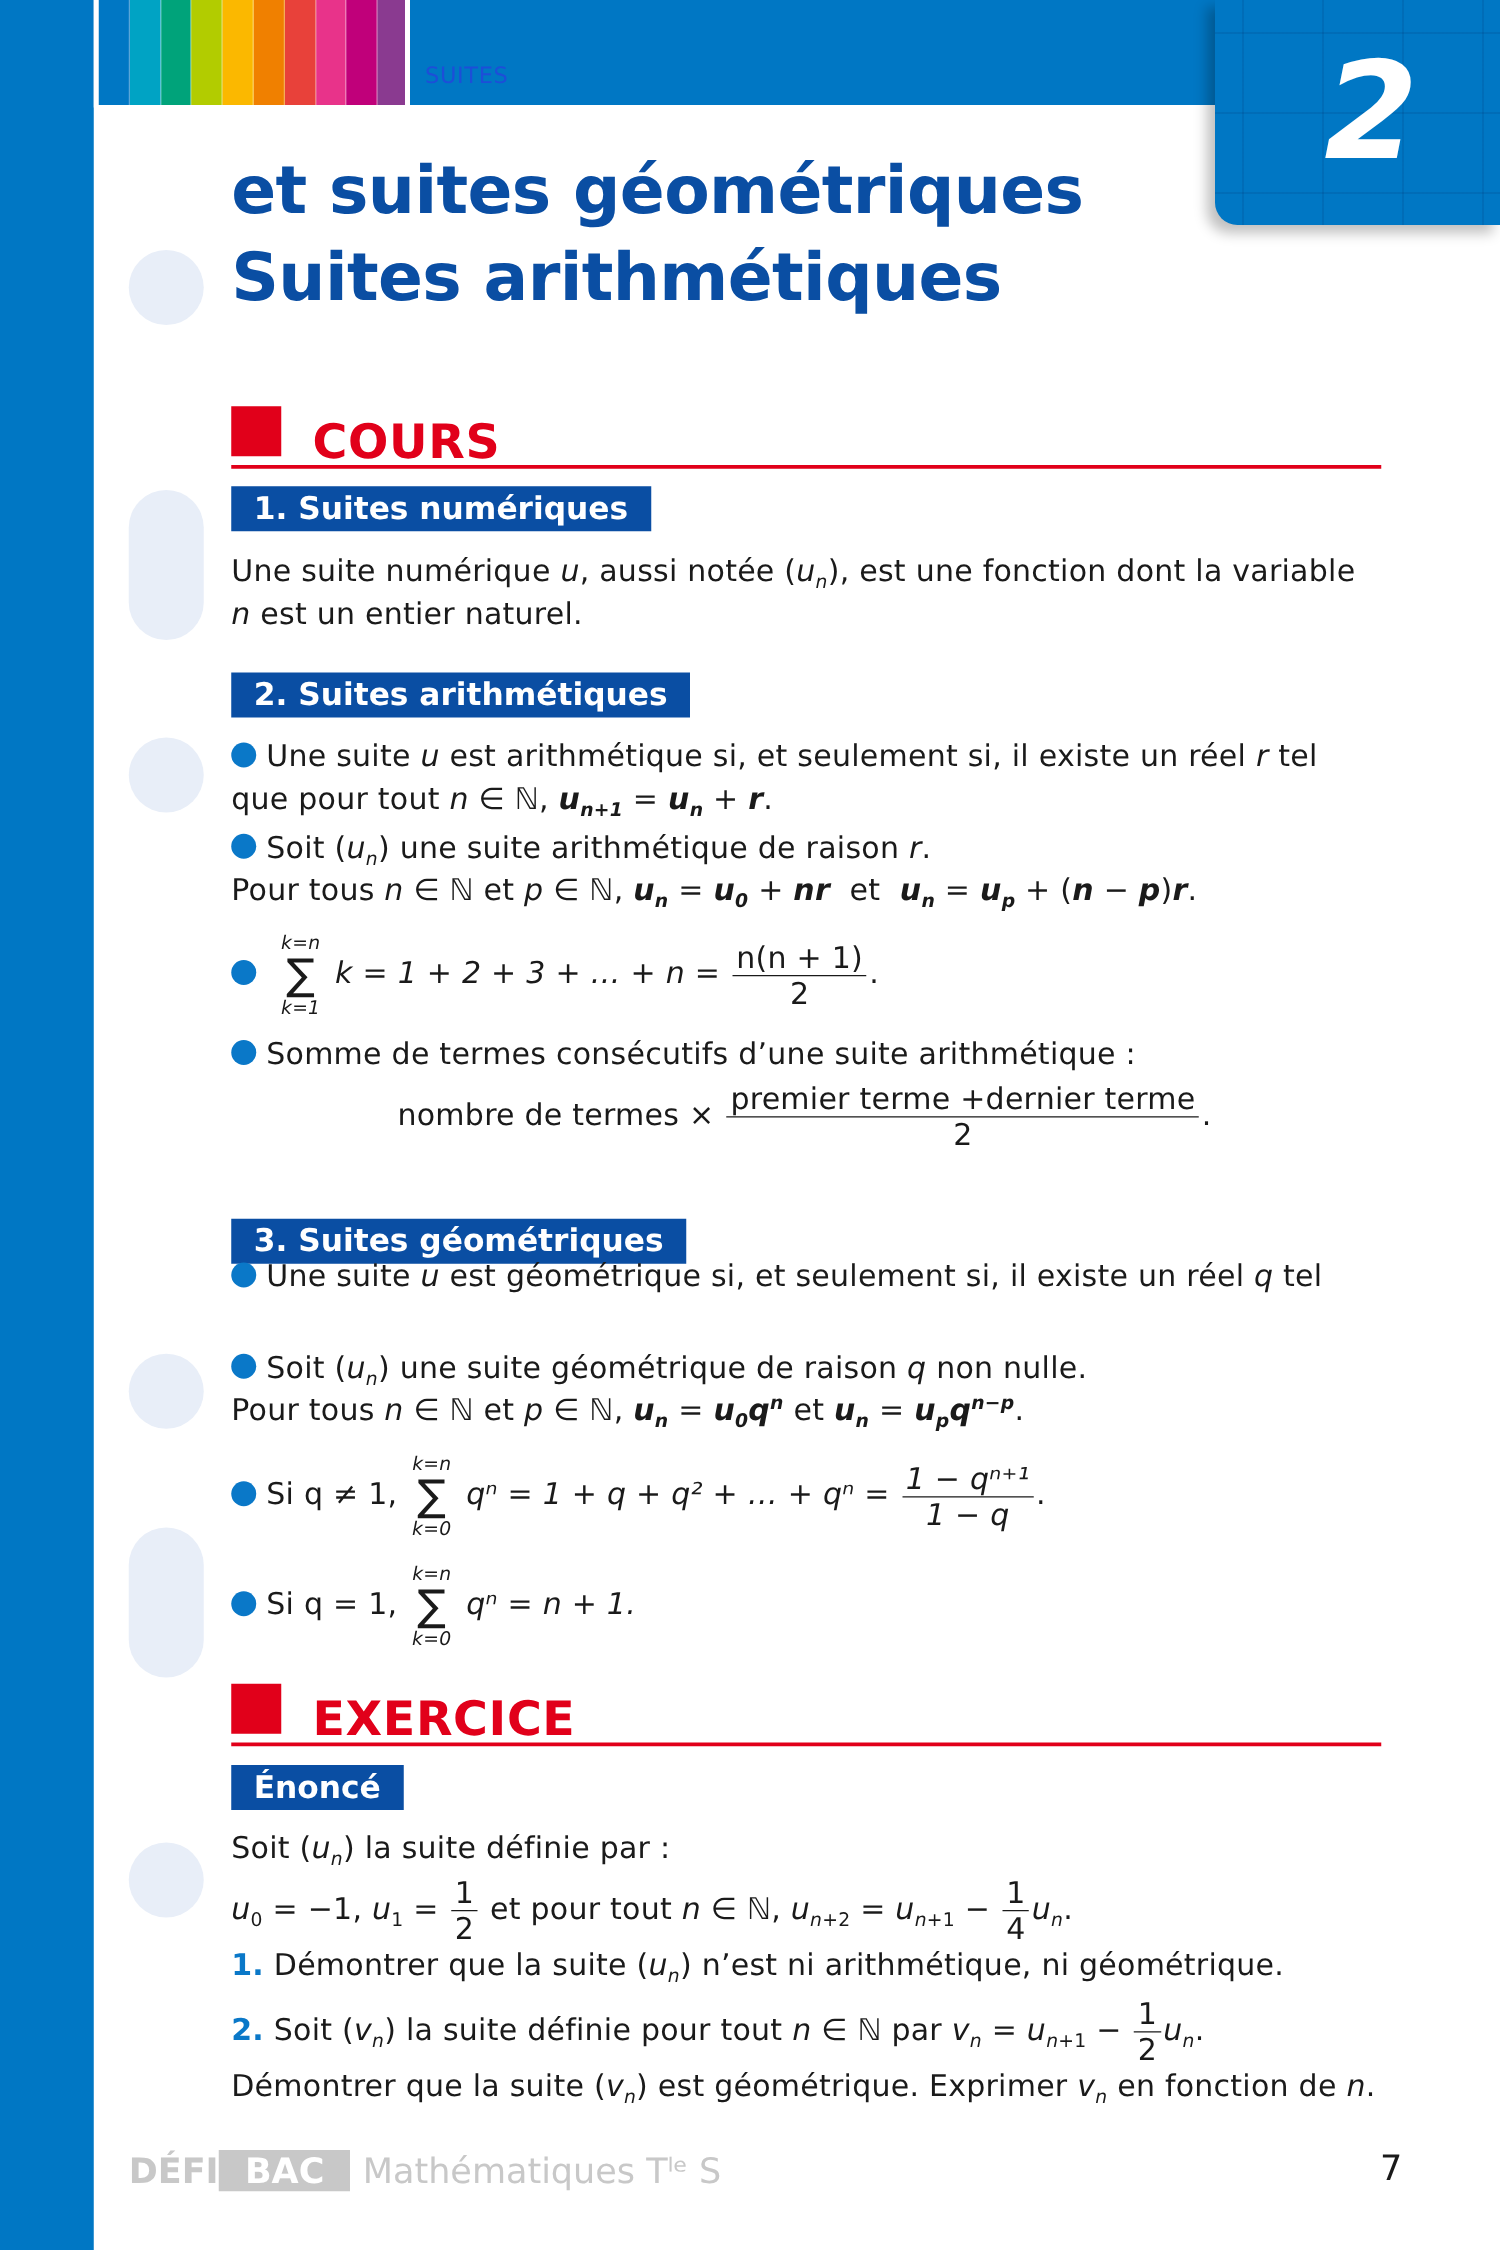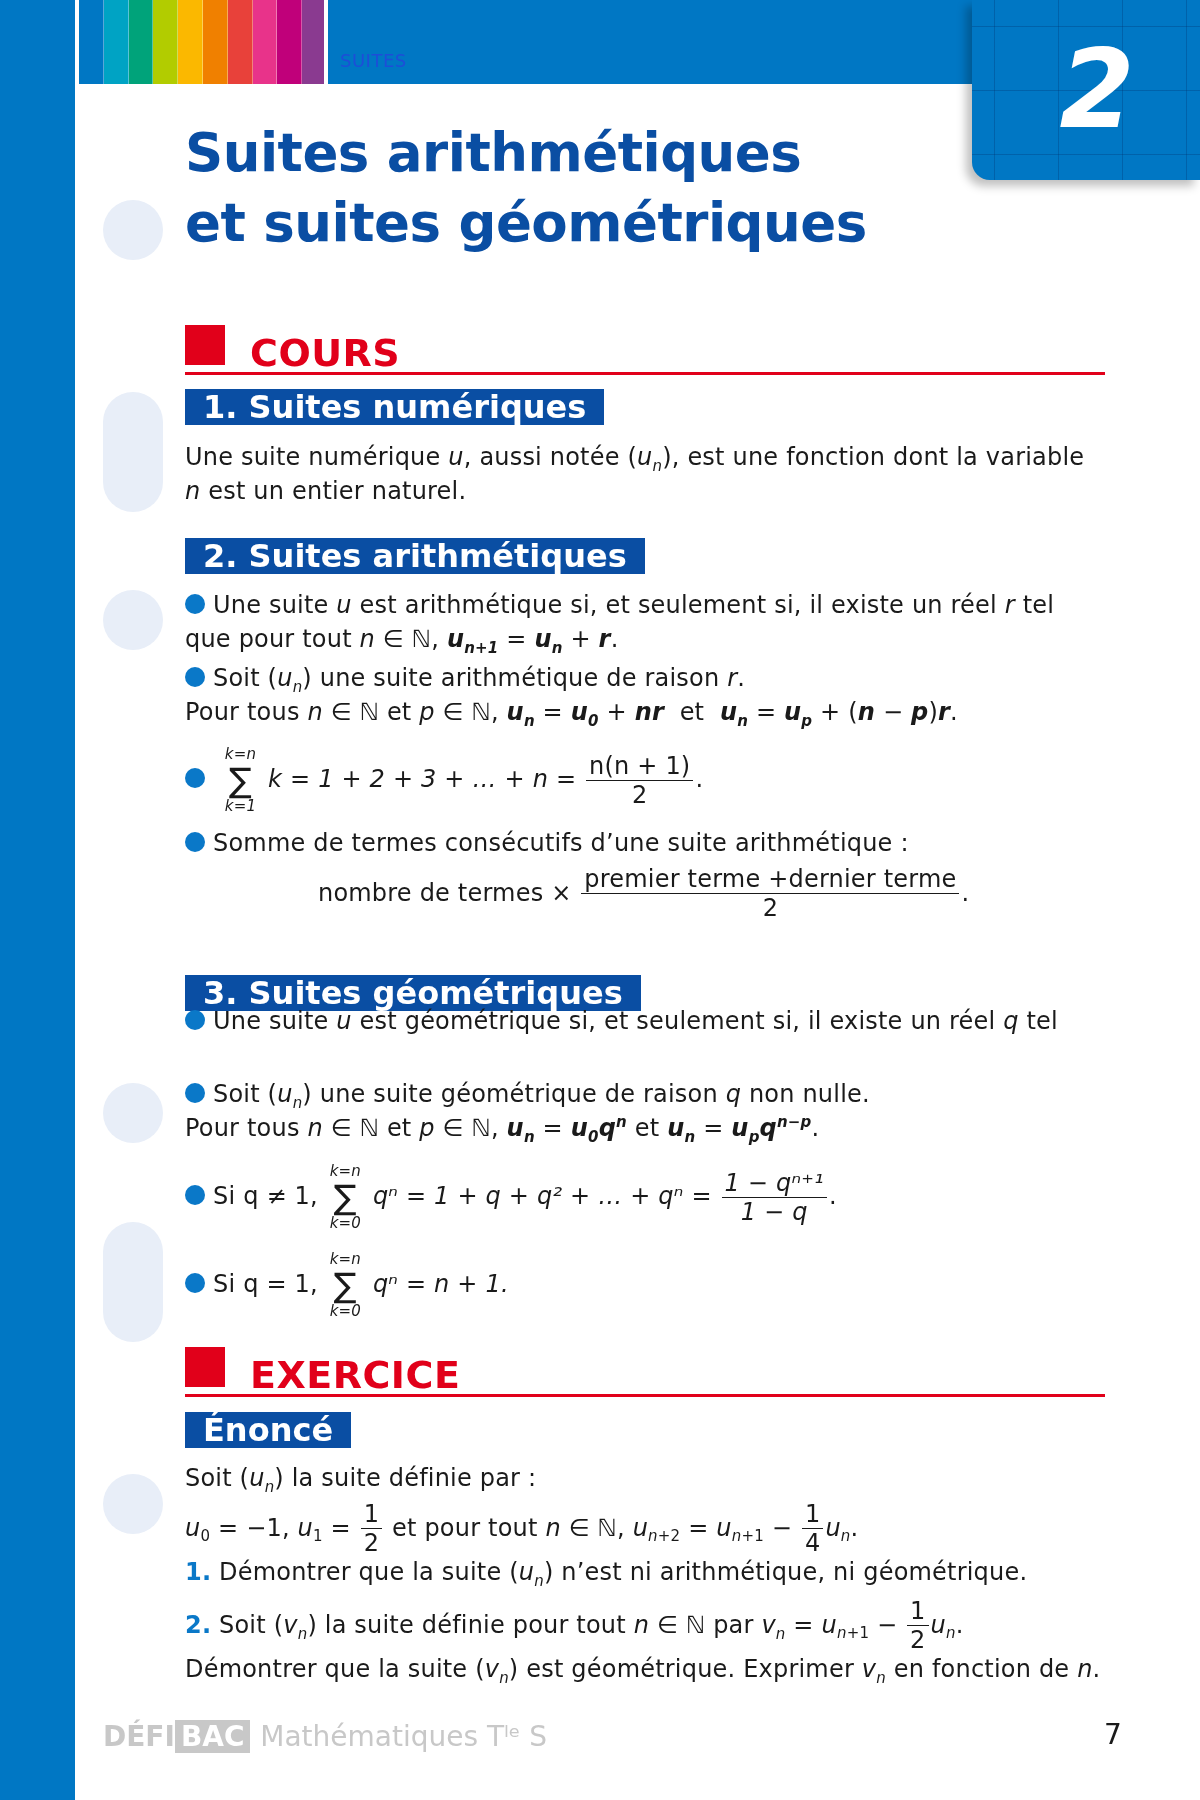--- a/index.html
+++ b/index.html
@@ -23,39 +23,39 @@
 
   .deco { position: absolute; left: 103px; width: 60px; background: #e8eef8; border-radius: 30px; }
 
   .page-title { position: absolute; left: 185px; top: 118px; color: #0a4ea3; font-family: "DejaVu Sans", sans-serif; font-weight: bold; font-size: 53px; line-height: 70px; letter-spacing: -0.5px; }
   .page-title div { white-space: nowrap; }
 
   .part-header { position: absolute; left: 185px; width: 920px; height: 40px; border-bottom: 3px solid #e1001a; }
   .part-header .square { position: absolute; left: 0; top: -10px; width: 40px; height: 40px; background: #e1001a; }
   .part-header .label { position: absolute; left: 65px; top: -4px; color: #e1001a; font-family: "DejaVu Sans", sans-serif; font-weight: bold; font-size: 38px; letter-spacing: 0.5px; }
 
-  .sub-header { position: absolute; left: 185px; height: 36px; background: #0a4ea3; color: #ffffff; font-family: "DejaVu Sans", sans-serif; font-weight: bold; font-size: 32px; line-height: 36px; padding: 0 18px; white-space: nowrap; }
+  .sub-header { position: absolute; left: 185px; height: 36px; background: #0a4ea3; color: #ffffff; font-family: "DejaVu Sans", sans-serif; font-weight: bold; font-size: 25px; line-height: 36px; padding: 0 18px; white-space: nowrap; }
 
   .txt { position: absolute; left: 185px; font-family: "DejaVu Sans", sans-serif; font-size: 24px; line-height: 34px; color: #1a1a1a; white-space: nowrap; letter-spacing: 0.2px; }
   .txt i { font-style: italic; }
   .txt b { font-weight: bold; font-style: italic; }
   .bullet { display: inline-block; width: 20px; height: 20px; border-radius: 50%; background: #0a78c8; margin-right: 8px; vertical-align: -1px; }
   sub, sup { font-size: 15px; line-height: 0; }
   .num { color: #0a78c8; font-weight: bold; }
 
   .frac { display: inline-block; vertical-align: middle; text-align: center; margin: 0 2px; }
   .frac .n { display: block; border-bottom: 1.5px solid #1a1a1a; padding: 0 3px; line-height: 28px; }
   .frac .d { display: block; line-height: 28px; }
 
   .sum { display: inline-block; vertical-align: middle; text-align: center; margin: 0 4px; line-height: 1; }
   .sum .lim { display: block; font-size: 15px; font-style: italic; line-height: 18px; }
   .sum .sig { display: block; font-size: 34px; line-height: 34px; }
 
   .footer-brand { position: absolute; left: 103px; top: 1720px; font-family: "DejaVu Sans", sans-serif; font-weight: bold; font-size: 28px; color: #c8c8c8; white-space: nowrap; }
-  .footer-brand .bac { background: #c8c8c8; color: #ffffff; padding: 0 6px; }
+  .footer-brand .bac { background: #c8c8c8; color: #ffffff; padding: 0 21px; }
   .footer-brand .subject { font-weight: normal; }
   .page-number { position: absolute; left: 1104px; top: 1718px; font-family: "DejaVu Sans", sans-serif; font-size: 28px; color: #1a1a1a; }
 </style>
 </head>
 <body>
 
 <div class="left-bar"></div>
 <div class="left-gap"></div>
 
 <div class="color-strip">
@@ -80,22 +80,22 @@
 </div>
 
 <div class="deco" style="top:200px;height:60px;"></div>
 <div class="deco" style="top:392px;height:120px;"></div>
 <div class="deco" style="top:590px;height:60px;"></div>
 <div class="deco" style="top:1083px;height:60px;"></div>
 <div class="deco" style="top:1222px;height:120px;"></div>
 <div class="deco" style="top:1474px;height:60px;"></div>
 
 <div class="page-title">
+  <div>et suites géométriques</div>
   <div>Suites arithmétiques</div>
-  <div>et suites géométriques</div>
 </div>
 
 <div class="part-header" style="top:335px;">
   <div class="square"></div>
   <div class="label">COURS</div>
 </div>
 
 <div class="sub-header" style="top:389px;">1. Suites numériques</div>
 
 <div class="txt" style="top:440px;">

